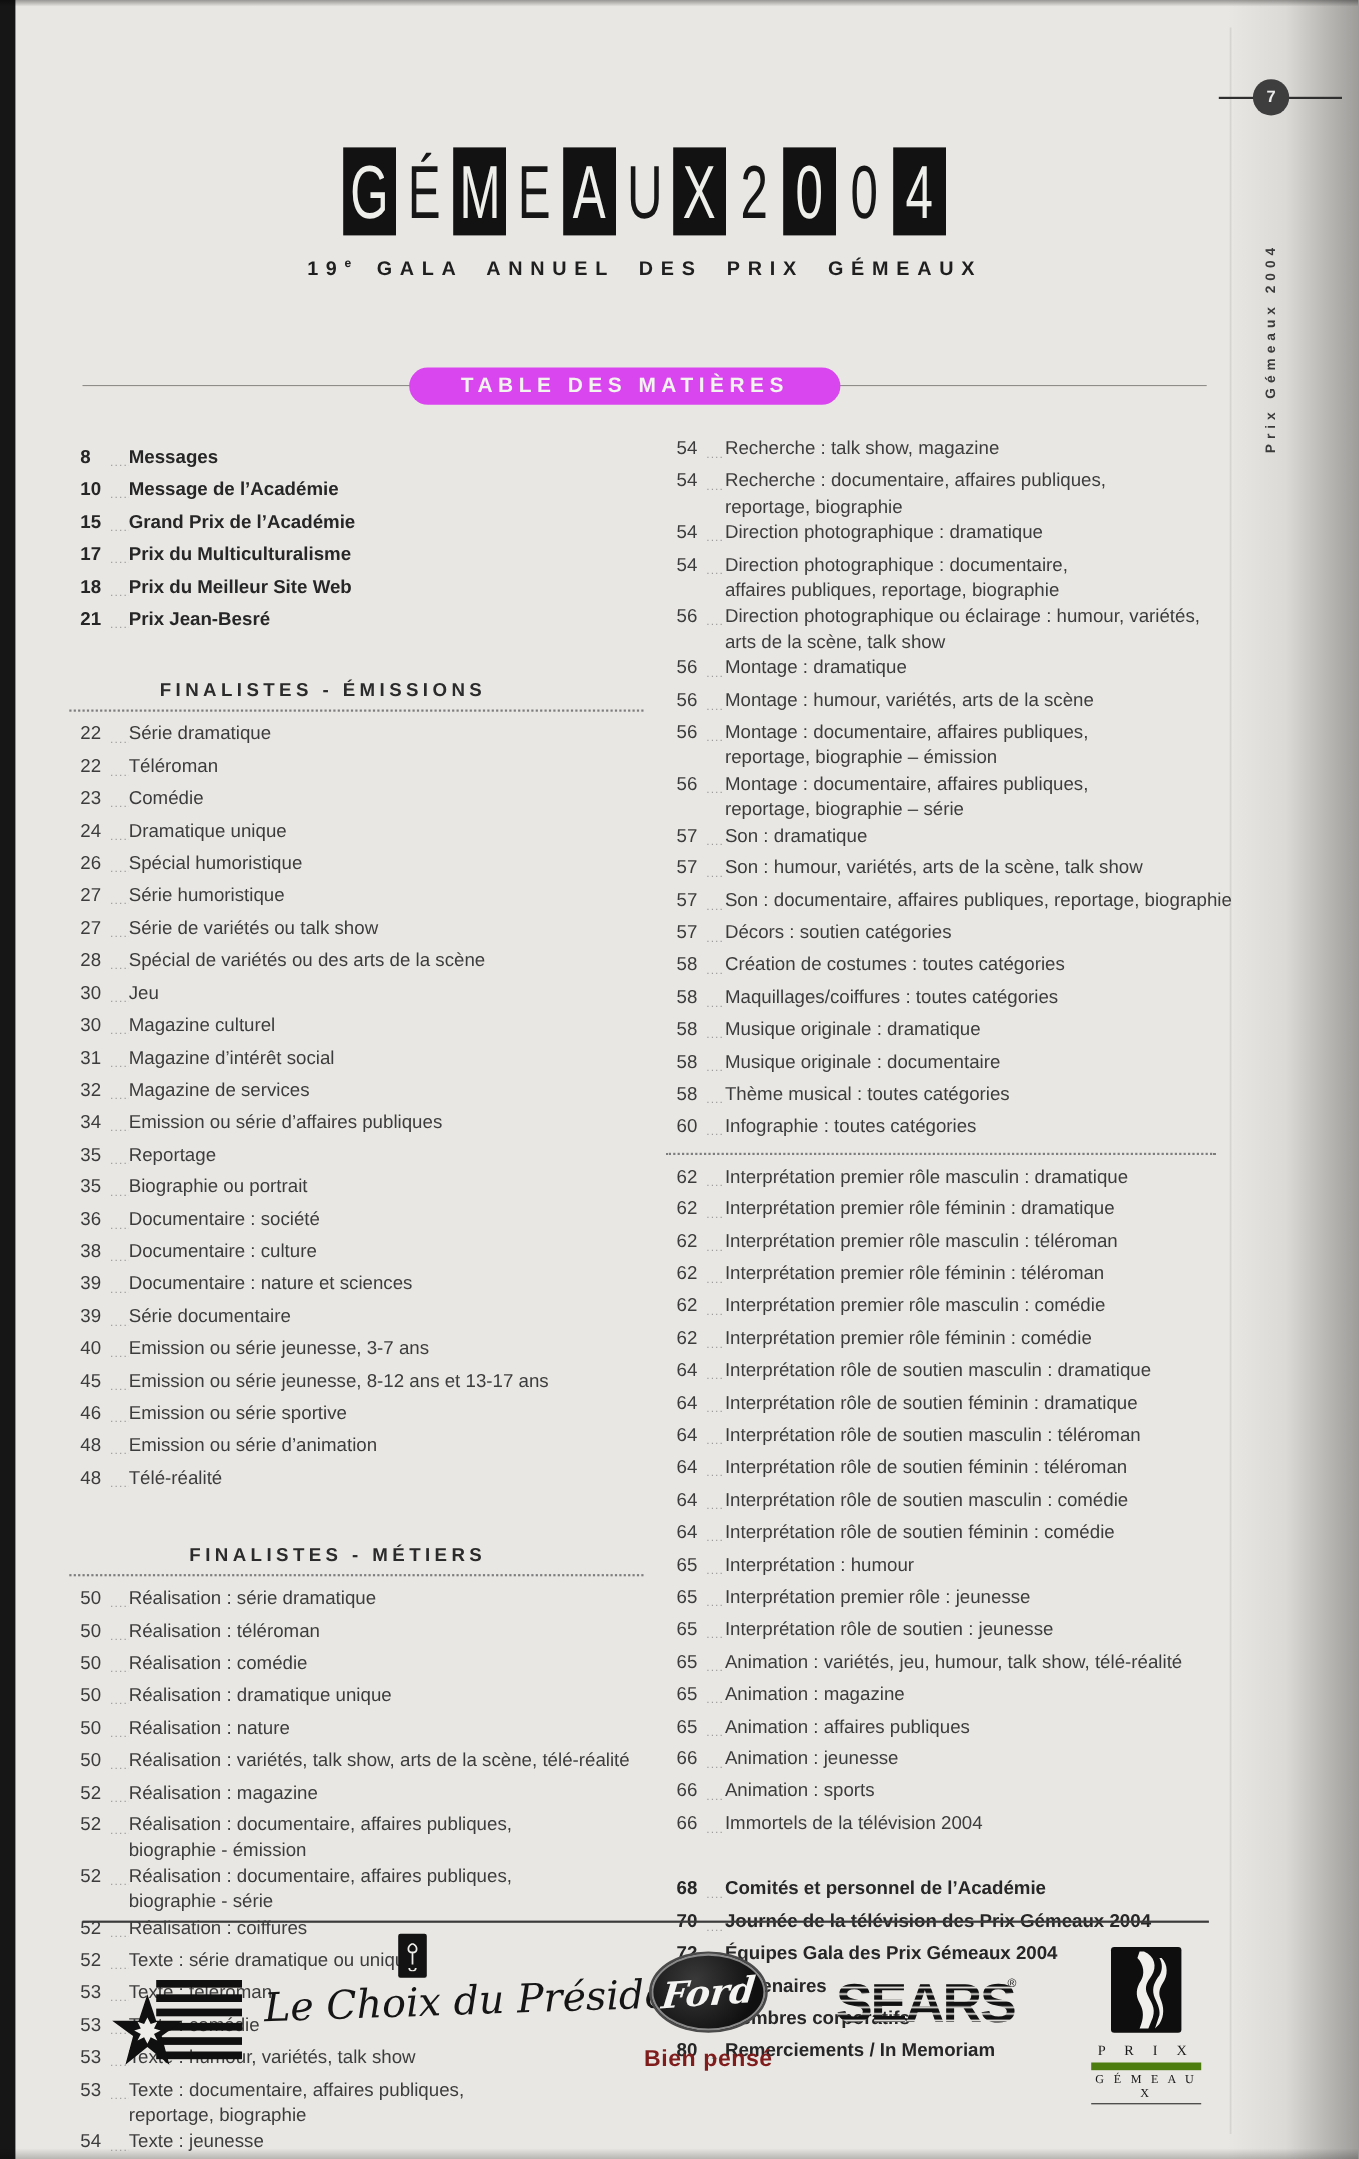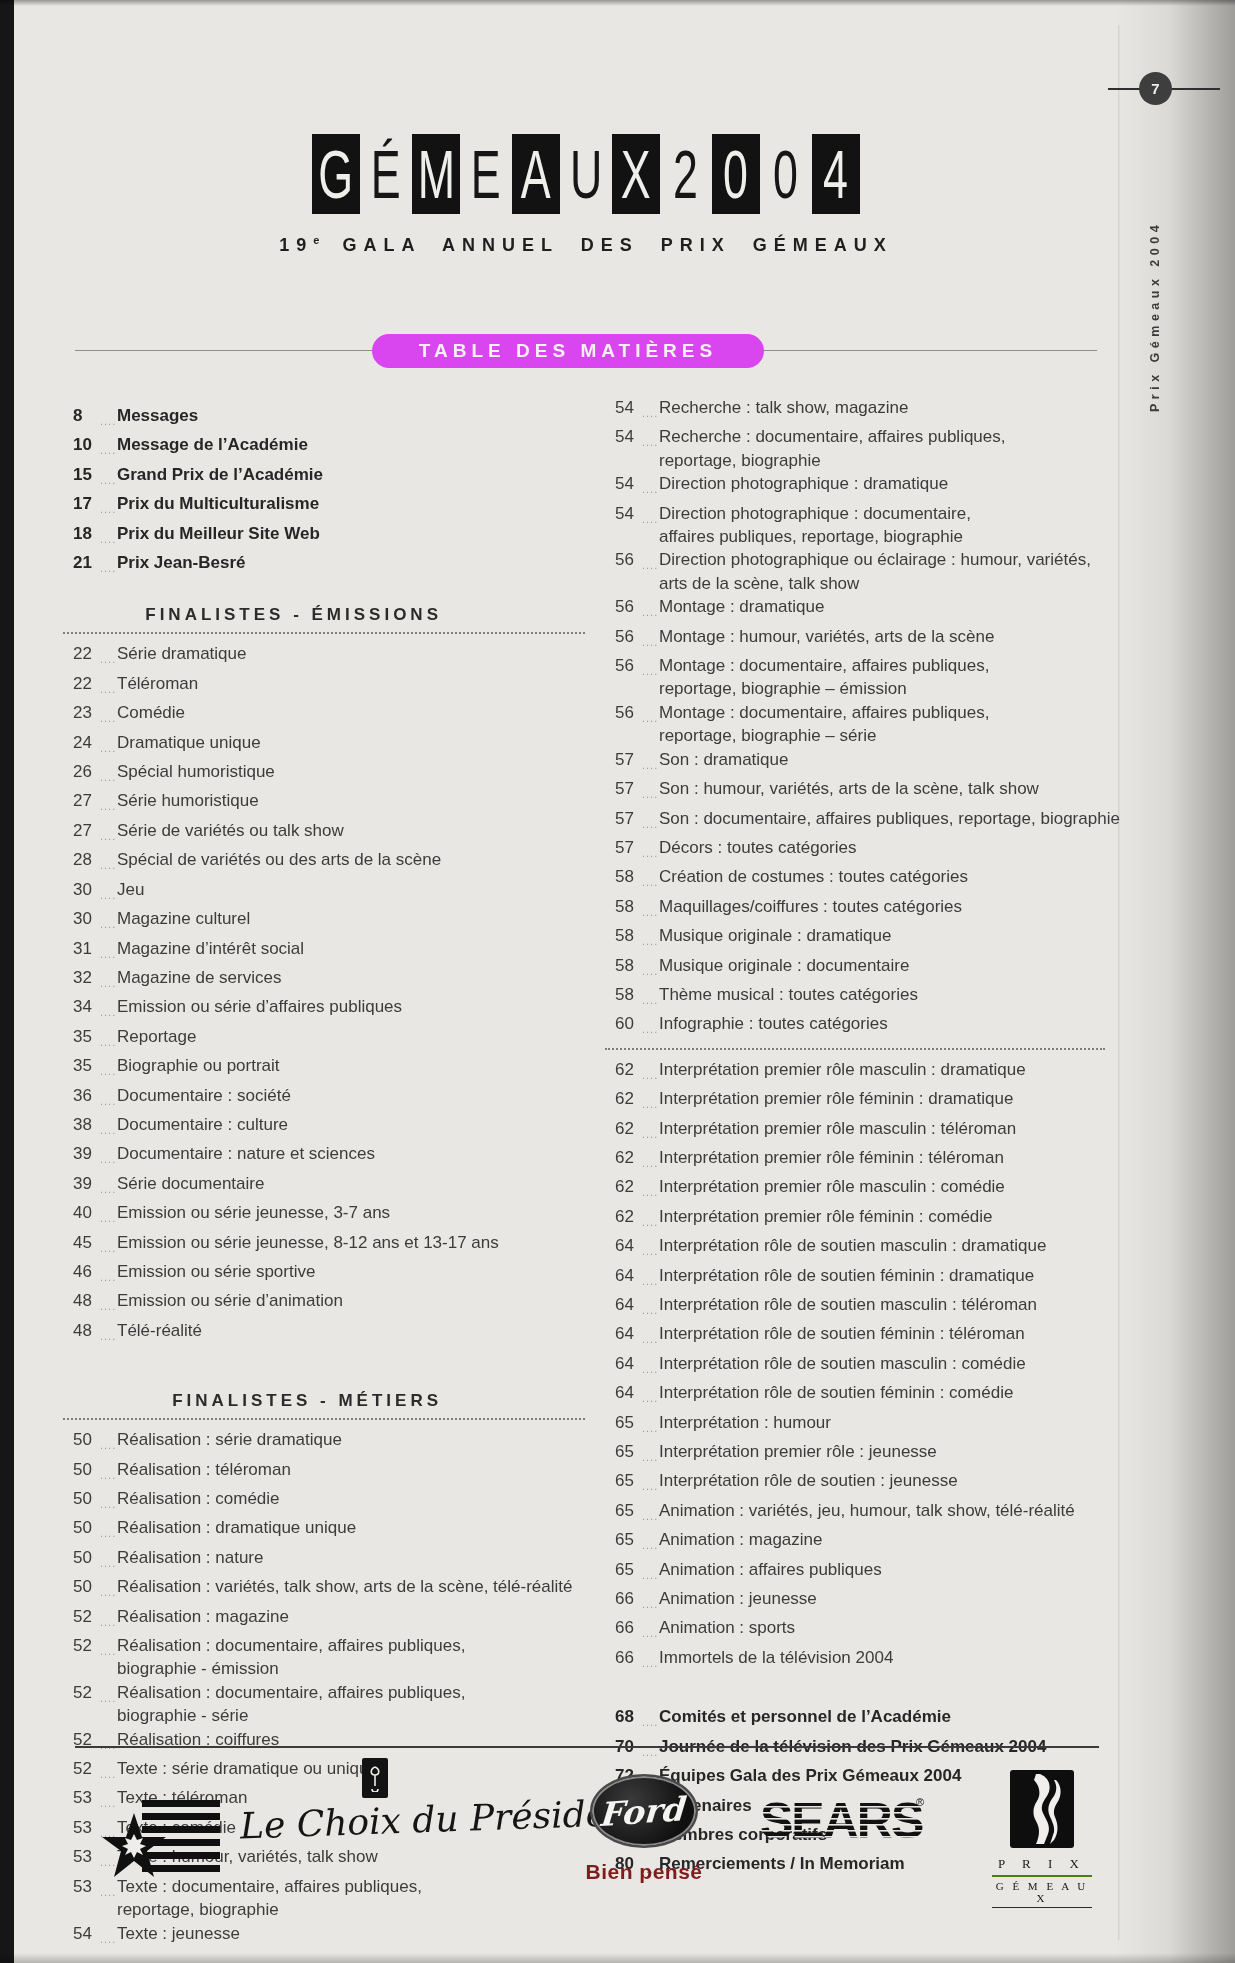--- a/index.html
+++ b/index.html
@@ -40,21 +40,21 @@
   .col{position:absolute;top:396px;font-size:17px;line-height:23.4px;}
   .col-left{left:73px;width:472px;}
   .col-right{left:615px;width:497px;}
   .row{display:flex;align-items:flex-start;}
   .num{flex:0 0 27px;}
   .dots{flex:0 0 17px;overflow:hidden;white-space:nowrap;color:#9b9b9b;font-size:11px;
         letter-spacing:1px;padding-top:6px;}
   .title{white-space:pre;}
   .list-bold .num,.list-bold .title{font-weight:bold;color:#262626;}
   .sec-head{font-weight:bold;font-size:17px;line-height:22px;letter-spacing:4px;color:#2b2b2b;}
-  .sec-head.w-left{width:369px;text-align:right;margin-top:24px;}
+  .sec-head.w-left{width:369px;text-align:right;margin-top:37px;}
   .sec-head.w-left2{width:369px;text-align:right;margin-top:42px;}
   .sec-head.w-right{width:485px;text-align:right;margin-top:36px;}
   .dotline{height:0;border-top:2px dotted #7d7d7d;margin-top:6px;}
   .dotline.w-left{width:522px;margin-left:-10px;}
   .dotline.w-right{width:500px;margin-left:-10px;}
   .items{margin-top:8px;}
   .closing{margin-top:30px;}
   
   .footer-rule{position:absolute;left:75px;top:1746px;width:1024px;height:2px;background:#3b3b3b;}
   .star-wrap{position:absolute;left:98px;top:1792px;}
@@ -69,21 +69,21 @@
              background:radial-gradient(circle at 38% 35%,#3a3a3a,#101010 70%);
              border:2px solid #4a4a4a;box-shadow:inset 0 0 0 2px #8a8a8a;
              display:flex;align-items:center;justify-content:center;}
   .ford-script{font-family:"DejaVu Serif",serif;font-style:italic;font-weight:bold;font-size:33px;
              color:#f4f4f2;transform:skewX(-10deg) rotate(-4deg);}
   .ford-tagline{margin-top:12px;font-size:21px;font-weight:bold;color:#7f1d1d;letter-spacing:.5px;}
   .sears-wrap{position:absolute;left:758px;top:1790px;}
   .pg-wrap{position:absolute;left:992px;top:1770px;width:100px;text-align:center;}
   .pg-box{width:64px;height:78px;margin:0 auto;background:#0e0e0e;border-radius:3px;overflow:hidden;}
   .pg-line1{font-family:"Liberation Serif",serif;font-size:13px;letter-spacing:7px;color:#1a1a1a;
-            margin-top:8px;padding-bottom:3px;border-bottom:2px solid #4d7c0f;}
+            margin-top:8px;padding-bottom:3px;border-bottom:7px solid #4d7c0f;}
   .pg-line2{font-family:"Liberation Serif",serif;font-size:11px;letter-spacing:3px;color:#1a1a1a;
             padding:3px 0;border-bottom:1px solid #2a2a2a;}
 </style>
 </head>
 <body>
 
 <div class="page">
 
   <div class="edge-left"></div>
   <div class="edge-right"></div>
@@ -448,21 +448,21 @@
           <span class="title">Son : humour, variétés, arts de la scène, talk show</span>
         </div>
         <div class="row">
           <span class="num">57</span>
           <span class="dots">.....</span>
           <span class="title">Son : documentaire, affaires publiques, reportage, biographie</span>
         </div>
         <div class="row">
           <span class="num">57</span>
           <span class="dots">.....</span>
-          <span class="title">Décors : toutes catégories</span>
+          <span class="title">Décors : soutien catégories</span>
         </div>
         <div class="row">
           <span class="num">58</span>
           <span class="dots">.....</span>
           <span class="title">Création de costumes : toutes catégories</span>
         </div>
         <div class="row">
           <span class="num">58</span>
           <span class="dots">.....</span>
           <span class="title">Maquillages/coiffures : toutes catégories</span>

